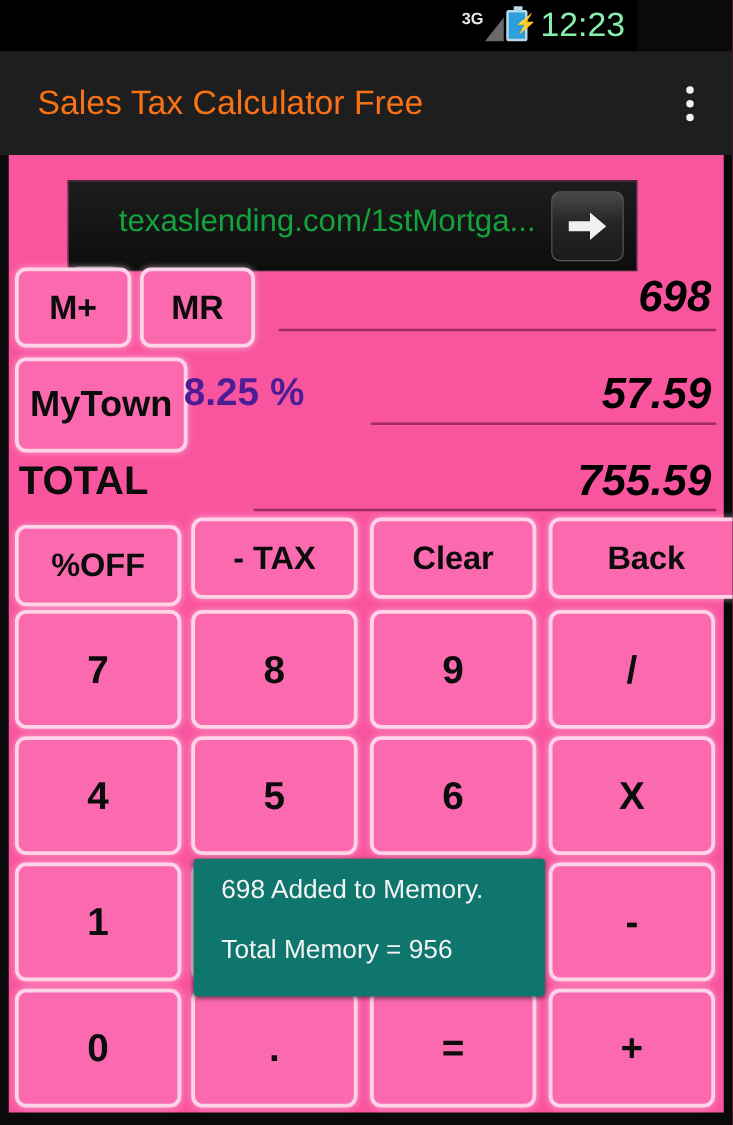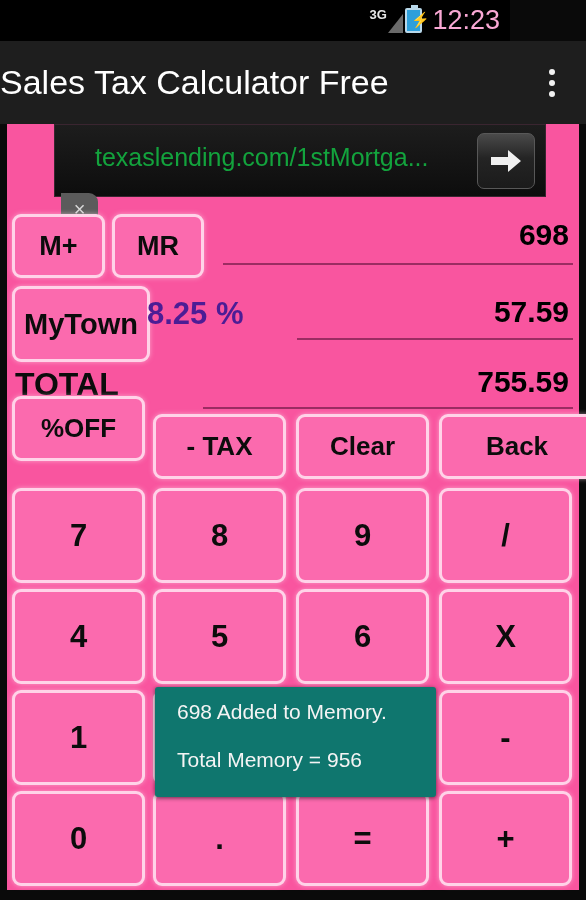--- a/index.html
+++ b/index.html
@@ -68,37 +68,38 @@
   }
   .sb-bolt {
     position: absolute;
     top: 2px; left: 4px;
     font-size: 15px;
     line-height: 15px;
     color: #ffffff;
   }
   .sb-clock {
     font-size: 27px;
-    color: #f9a8d4;
+    color: #86efac;
     letter-spacing: 0px;
     line-height: 27px;
   }
 
   
   .actionbar {
     position: absolute;
     top: 41px; left: 0;
     width: 586px; height: 83px;
     background: #1e1e1e;
     display: flex;
     align-items: center;
   }
   .ab-title {
-    color: #ffffff;
-    font-size: 34px;
+    color: #f97316;
+    font-size: 27px;
+    margin-left: 30px;
     flex: 1;
     white-space: nowrap;
   }
   .ab-overflow {
     width: 56px; height: 83px;
     display: flex;
     flex-direction: column;
     align-items: center;
     justify-content: center;
     gap: 5px;
@@ -118,22 +119,22 @@
     width: 586px; height: 776px;
     background: #f9559f;
     border-left: 7px solid #0a0a0a;
     border-right: 7px solid #0a0a0a;
     border-bottom: 10px solid #0a0a0a;
   }
 
   
   .ad {
     position: absolute;
-    top: 0; left: 47px;
-    width: 492px; height: 73px;
+    top: 20px; left: 47px;
+    width: 456px; height: 73px;
     background: linear-gradient(180deg,#1d1d1d 0%, #0d0d0d 100%);
     border: 1px solid #3a2530;
   }
   .ad-url {
     position: absolute;
     left: 40px; top: 18px;
     color: #13a33d;
     font-size: 25px;
     white-space: nowrap;
   }
@@ -175,39 +176,40 @@
     font-weight: bold;
     box-shadow: 0 0 5px rgba(255,220,238,0.55);
   }
 
   
   .k-mplus { left: 5px;  top: 90px;  width: 93px;  height: 64px; font-size: 27px; }
   .k-mr    { left: 105px; top: 90px; width: 92px;  height: 64px; font-size: 27px; }
   .k-town  { left: 5px;  top: 162px; width: 138px; height: 76px; font-size: 29px; }
 
   
-  .k-off   { left: 5px;   top: 272px; width: 133px; height: 65px; font-size: 26px; }
+  .k-off   { left: 5px;   top: 296px; width: 133px; height: 65px; font-size: 26px; }
   .k-tax   { left: 146px; top: 290px; width: 133px; height: 65px; font-size: 26px; }
   .k-clear { left: 289px; top: 290px; width: 133px; height: 65px; font-size: 26px; }
   .k-back  { left: 432px; top: 290px; width: 156px; height: 65px; font-size: 26px; }
 
   
   .k-num { font-size: 31px; }
   .kc1 { left: 5px; }   .kc2 { left: 146px; }
   .kc3 { left: 289px; } .kc4 { left: 432px; }
   .kc1, .kc2, .kc3, .kc4 { width: 133px; }
   .kr1 { top: 364px; } .kr2 { top: 465px; }
   .kr3 { top: 566px; } .kr4 { top: 667px; }
   .kr1, .kr2, .kr3, .kr4 { height: 95px; }
   .ro-val {
     position: absolute;
     right: 10px;
-    font-size: 30px;
+    font-size: 35px;
     font-weight: bold;
     text-align: right;
+    font-style: italic;
   }
   .ro-line {
     position: absolute;
     height: 2px;
     background: #9c2c62;
   }
   .ro-amount-val { top: 94px; }
   .ro-amount-line { top: 139px; left: 216px; width: 350px; }
 
   .ro-rate {

